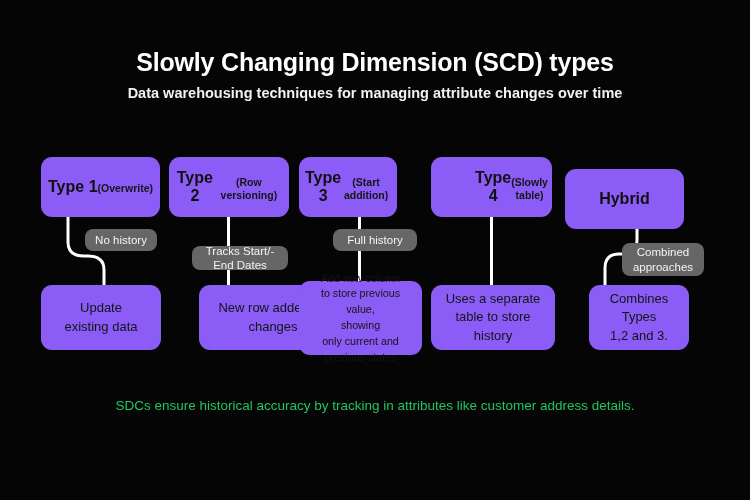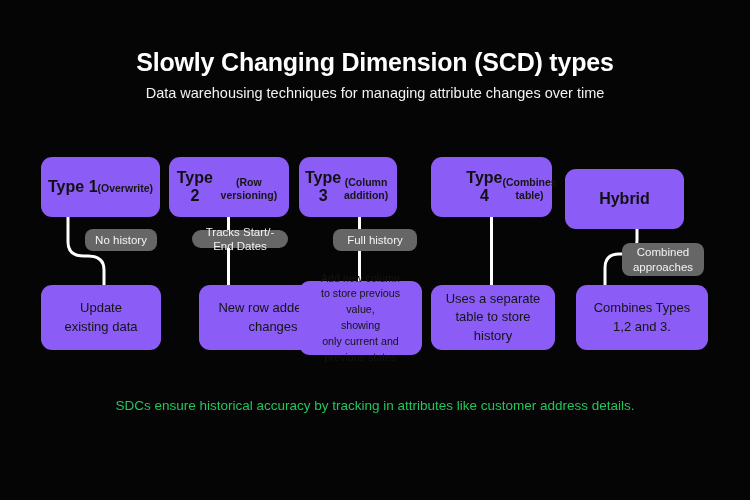--- a/index.html
+++ b/index.html
@@ -33,21 +33,21 @@
     letter-spacing: -0.2px;
     color: #ffffff;
   }
   #subtitle {
     position: absolute;
     left: 0;
     top: 85px;
     width: 750px;
     text-align: center;
     font-size: 14.5px;
-    font-weight: normal;
+    font-weight: bold;
     color: #f2f2f2;
   }
 
   
   #footer {
     position: absolute;
     left: 0;
     top: 398px;
     width: 750px;
     text-align: center;
@@ -167,59 +167,59 @@
   <div class="card bottom" style="left:41px; width:120px;">
     <div class="card-body" style="white-space: pre-line;">Update
 existing data</div>
   </div>
 
   <div class="card top" style="left:169px; width:120px;">
     <div class="card-title">Type 2</div>
     <div class="card-sub">(Row versioning)</div>
   </div>
   <div class="connector" style="left:227px; top:216px; height:70px;"></div>
-  <div class="badge" style="left: 192px; top: 230px; width: 96px; height: 18px; white-space: pre-line; border-radius: 14px;">Tracks Start/-
+  <div class="badge" style="left: 192px; top: 246px; width: 96px; height: 24px; white-space: pre-line;">Tracks Start/-
 End Dates</div>
   <div class="card bottom" style="left:167px; width:148px;margin-left:32px;">
     <div class="card-body" style="white-space: pre-line;">New row added for
 changes</div>
   </div>
 
   <div class="card top" style="left:299px; width:98px;">
     <div class="card-title">Type 3</div>
-    <div class="card-sub">(Column addition)</div>
+    <div class="card-sub">(Start addition)</div>
   </div>
   <div class="connector" style="left:358px; top:216px; height:66px;"></div>
   <div class="badge" style="left:333px; top:229px; width:84px; height:22px;">Full history</div>
   <div class="card bottom tall" style="left:299px; width:123px;">
     <div class="card-body" style="white-space: pre-line;">Add new column
 to store previous value,
 showing
 only current and
 previous states</div>
   </div>
 
   <div class="card top" style="left:431px; width:121px;padding-left:46px;">
     <div class="card-title">Type 4</div>
-    <div class="card-sub">(Combines table)</div>
+    <div class="card-sub">(Slowly table)</div>
   </div>
   <div class="connector" style="left:490px; top:216px; height:70px;"></div>
   <div class="card bottom" style="left:431px; width:124px;">
     <div class="card-body" style="white-space: pre-line;">Uses a separate
 table to store
 history</div>
   </div>
 
   <div class="card top no-sub" style="left:565px; width:119px;margin-top:12px;">
     <div class="card-title">Hybrid</div>
   </div>
   <svg class="curve" style="left:605px; top:214px; width:56px; height:74px;">
     <path d="M 32 0 L 32 26 Q 32 40 18 40 L 14 40 Q 0 40 0 54 L 0 74"></path>
   </svg>
   <div class="badge" style="left: 622px; top: 243px; width: 82px; height: 33px; white-space: pre-line;">Combined
 approaches</div>
-  <div class="card bottom" style="left:576px; width:132px;">
+  <div class="card bottom" style="left:589px; width:100px;">
     <div class="card-body" style="white-space: pre-line;">Combines Types
 1,2 and 3.</div>
   </div>
 
   <div id="footer">SDCs ensure historical accuracy by tracking in attributes like customer address details.</div>
 </div>
 
 </body></html>

